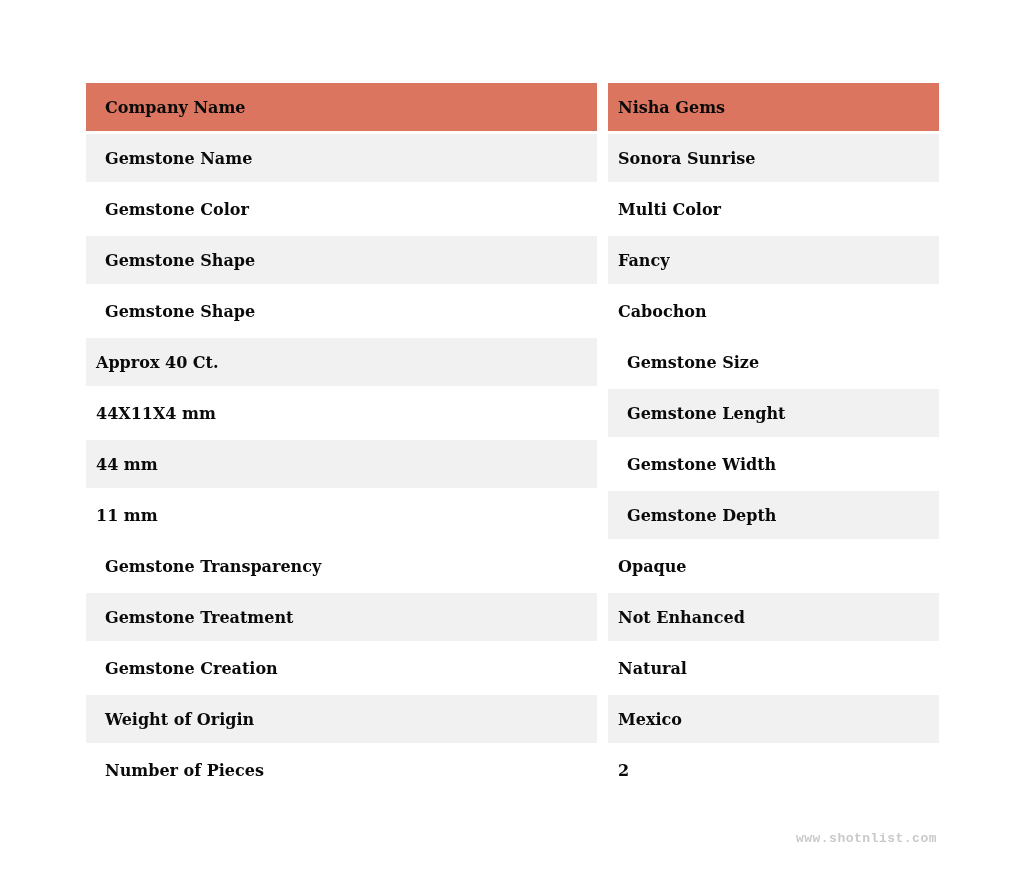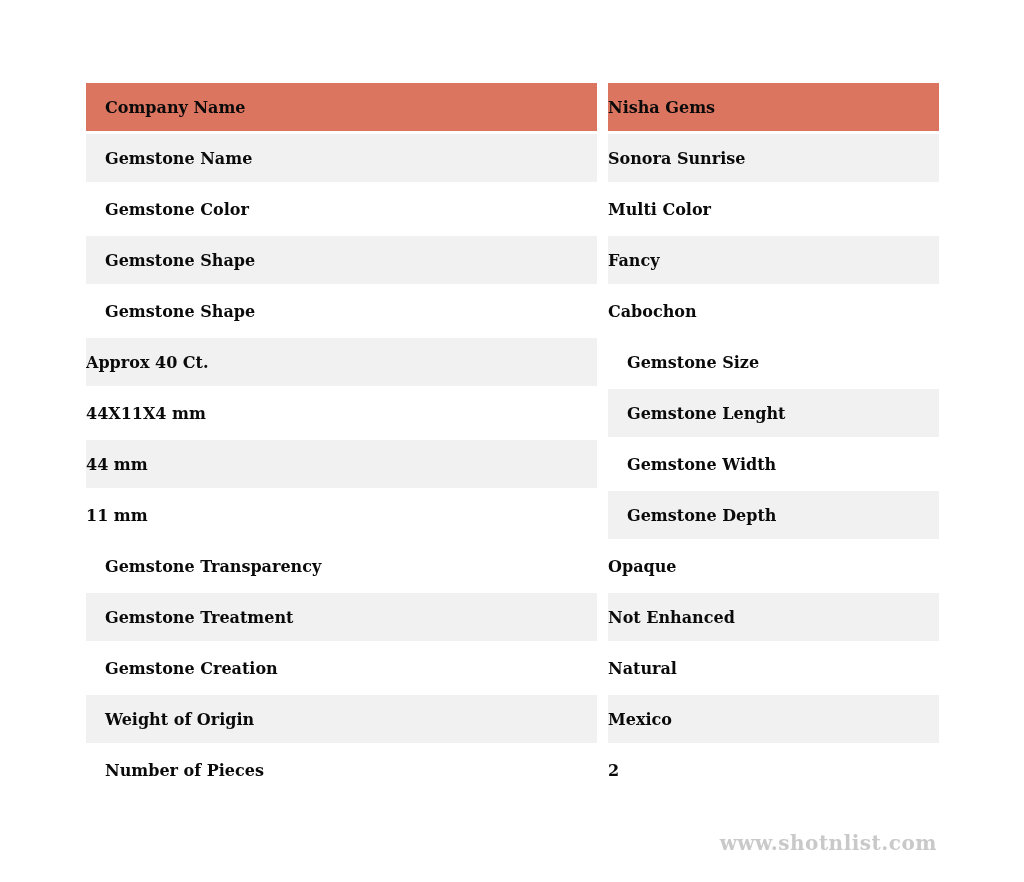--- a/index.html
+++ b/index.html
@@ -42,32 +42,33 @@
     height: 48px;
     display: flex;
     align-items: center;
     font-weight: 700;
     font-size: 16px;
     color: var(--text);
     white-space: nowrap;
     overflow: hidden;
   }
   .cell.label { padding-left: 19px; }
-  .cell.value { }
+  .cell.value { padding-left: 10px; }
   .cell.header { background: var(--header-bg); }
   .cell.alt    { background: var(--row-alt); }
   .cell.plain  { background: var(--row-bg); }
   .watermark {
     position: absolute;
     right: 87px;
     top: 831px;
     font-weight: 700;
-    font-size: 20px;
+    font-size: 13px;
     letter-spacing: 0.5px;
     color: var(--watermark);
+    font-family: Liberation Mono, monospace;
   }
 </style>
 </head>
 <body>
 
 <div class="page">
 
   <div class="spec-table" id="spec-table">
     <div class="cell label header">Company Name</div>
     <div class="cell value header">Nisha Gems</div>

